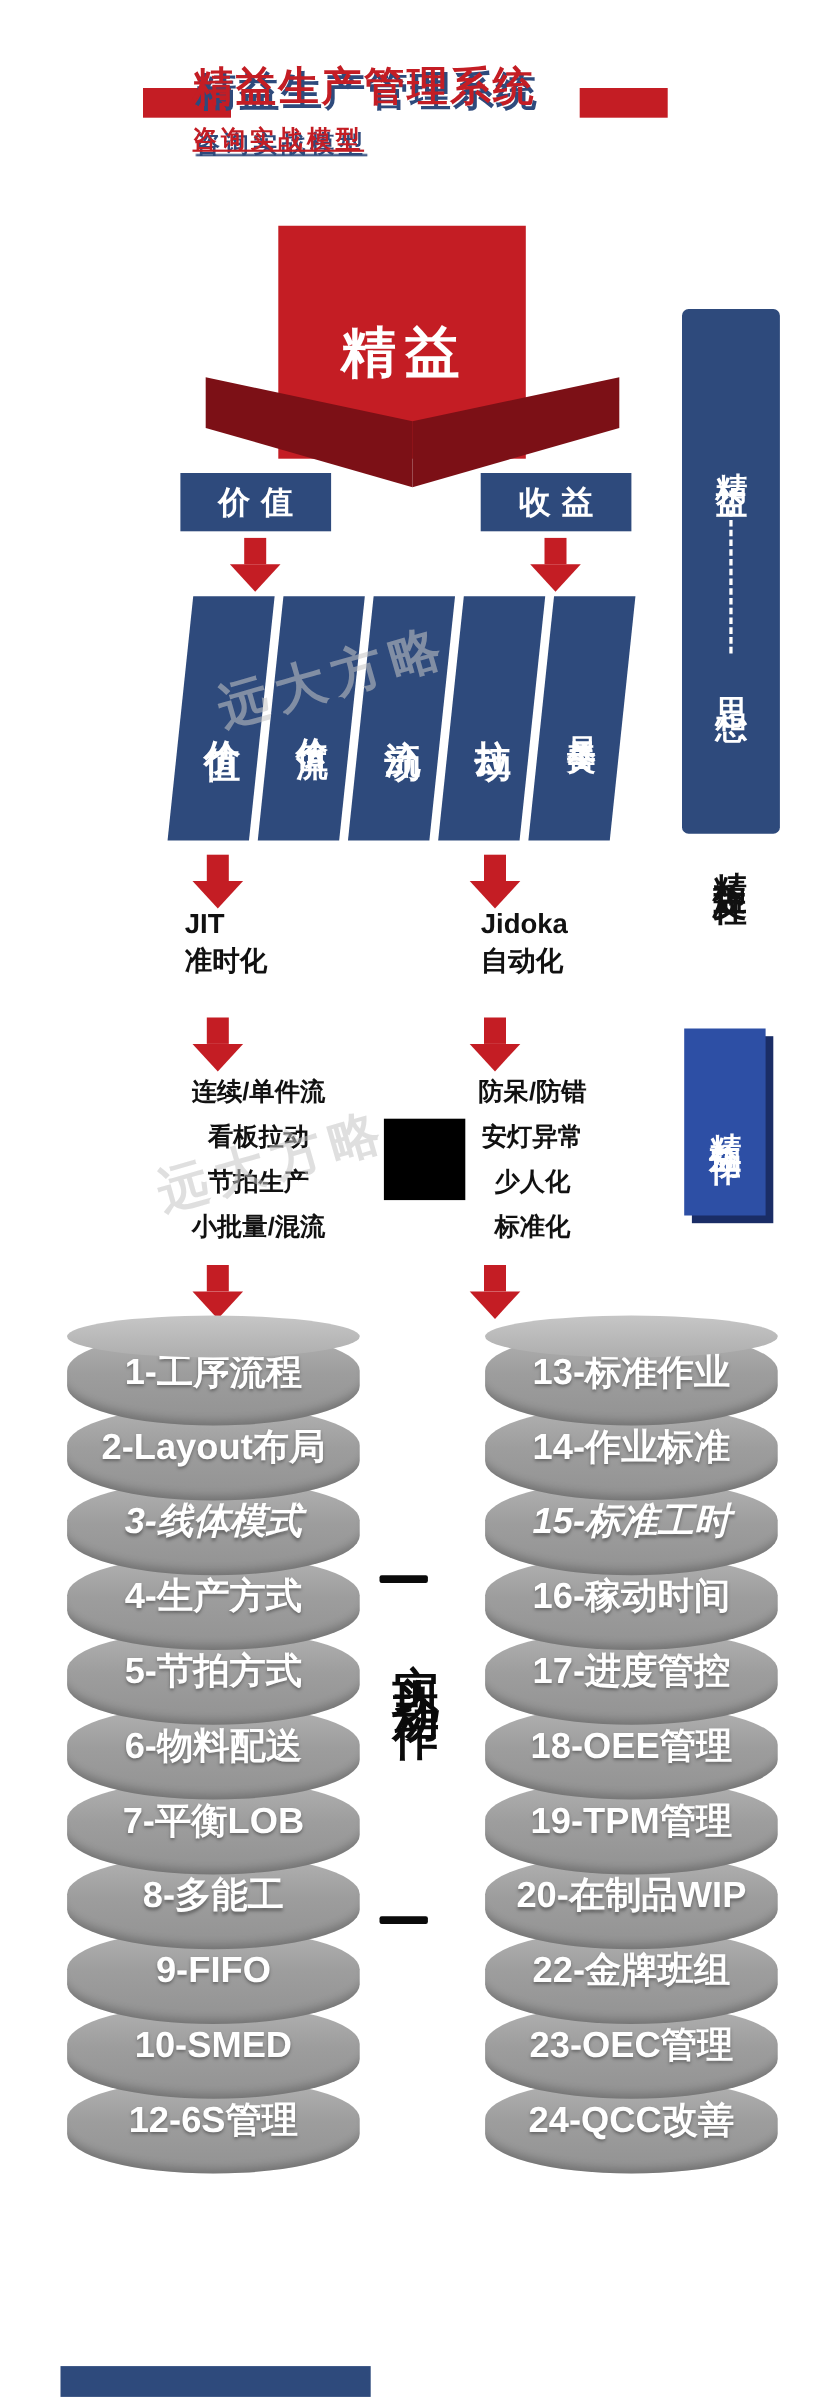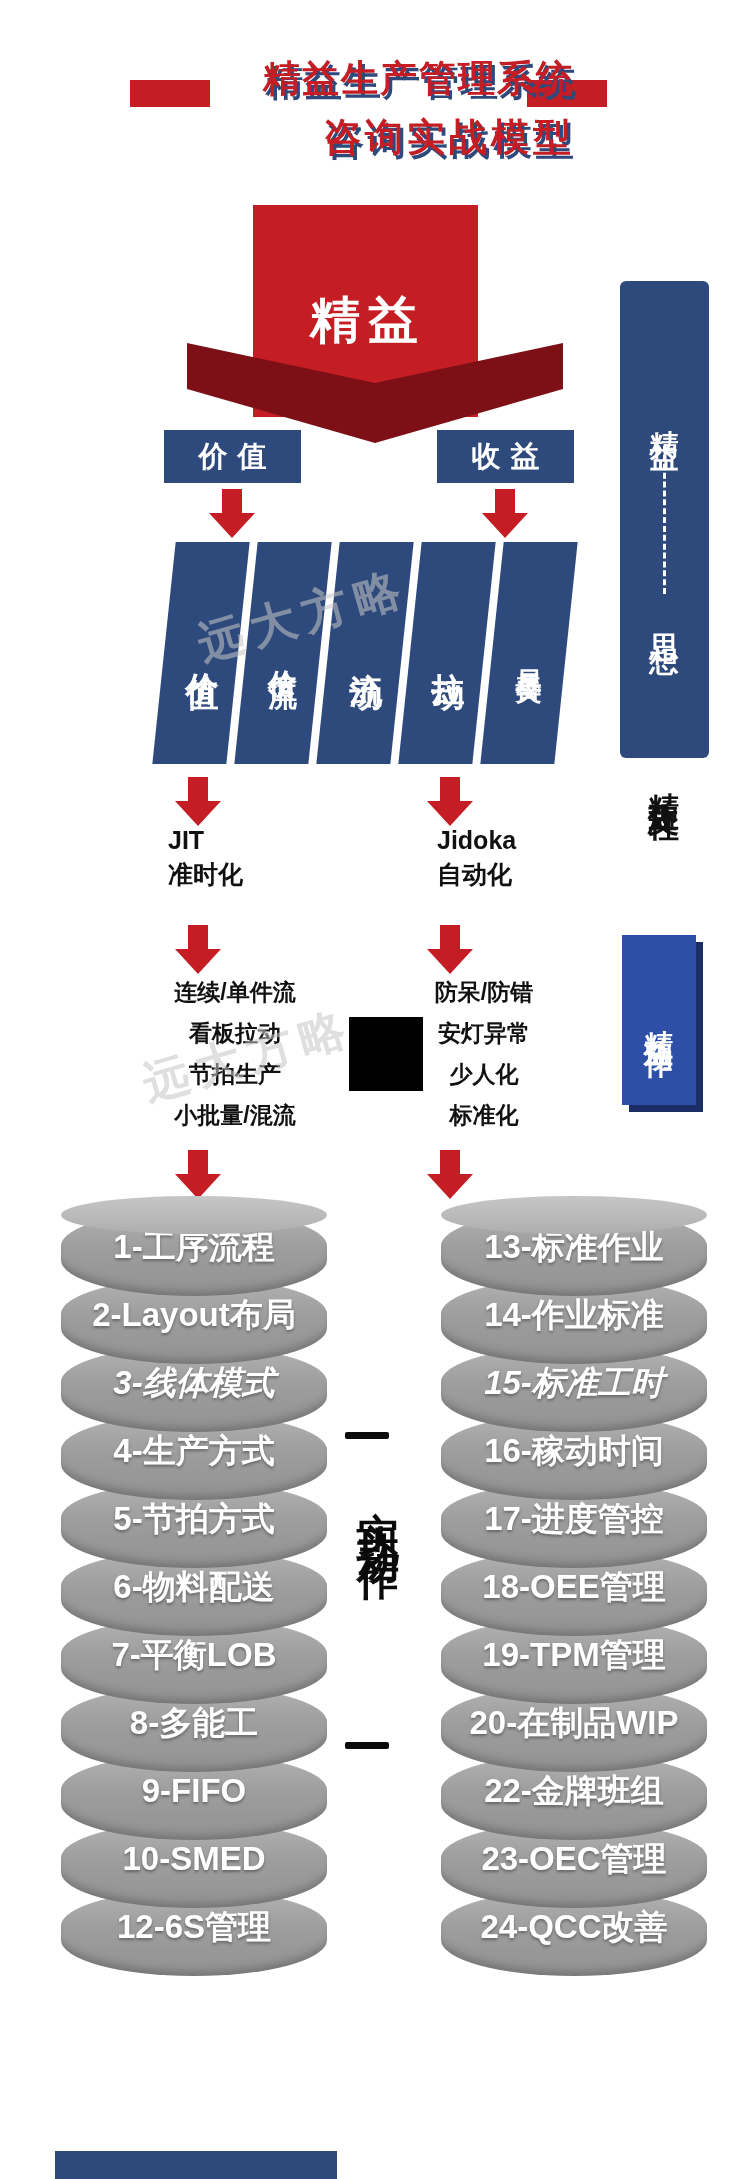--- a/index.html
+++ b/index.html
@@ -10,23 +10,23 @@
     --action-shadow:#1a2d66;
   }
   *{margin:0;padding:0;box-sizing:border-box;}
   body{background:#ffffff;font-family:"Liberation Sans", sans-serif;}
   .page{position:relative;width:750px;height:2179px;background:#ffffff;overflow:hidden;margin:0 auto;}
 
   
   .accent-block{position:absolute;width:80px;height:27px;background:var(--red);}
   #accent-left{left:130px;top:80px;}
   #accent-right{left:527px;top:80px;}
-  .title-wrap{position:absolute;left:175px;top:54px;width:400px;text-align:right;color:var(--red);font-weight:bold;}
+  .title-wrap{position:absolute;left:175px;top:54px;width:400px;text-align:left;color:var(--red);font-weight:bold;}
   .title-l1{font-size:37px;letter-spacing:2px;text-shadow:3px 4px 0 var(--navy);}
-  .title-l2{font-size:38px;margin-top:8px;letter-spacing:4px;text-shadow:3px 4px 0 var(--navy);}
+  .title-l2{font-size:22px;margin-top:8px;letter-spacing:4px;text-shadow:3px 4px 0 var(--navy);text-decoration:underline;}
 
   
   .banner{position:absolute;left:175px;top:205px;}
   .banner text{font-family:"Liberation Sans",sans-serif;font-weight:bold;fill:#ffffff;font-size:50px;letter-spacing:8px;}
 
   
   .top-box{position:absolute;top:430px;width:137px;height:53px;background:var(--navy);color:#fff;
            font-weight:bold;font-size:29px;display:flex;align-items:center;justify-content:center;
            letter-spacing:10px;text-indent:10px;}
   #box-value{left:164px;}

